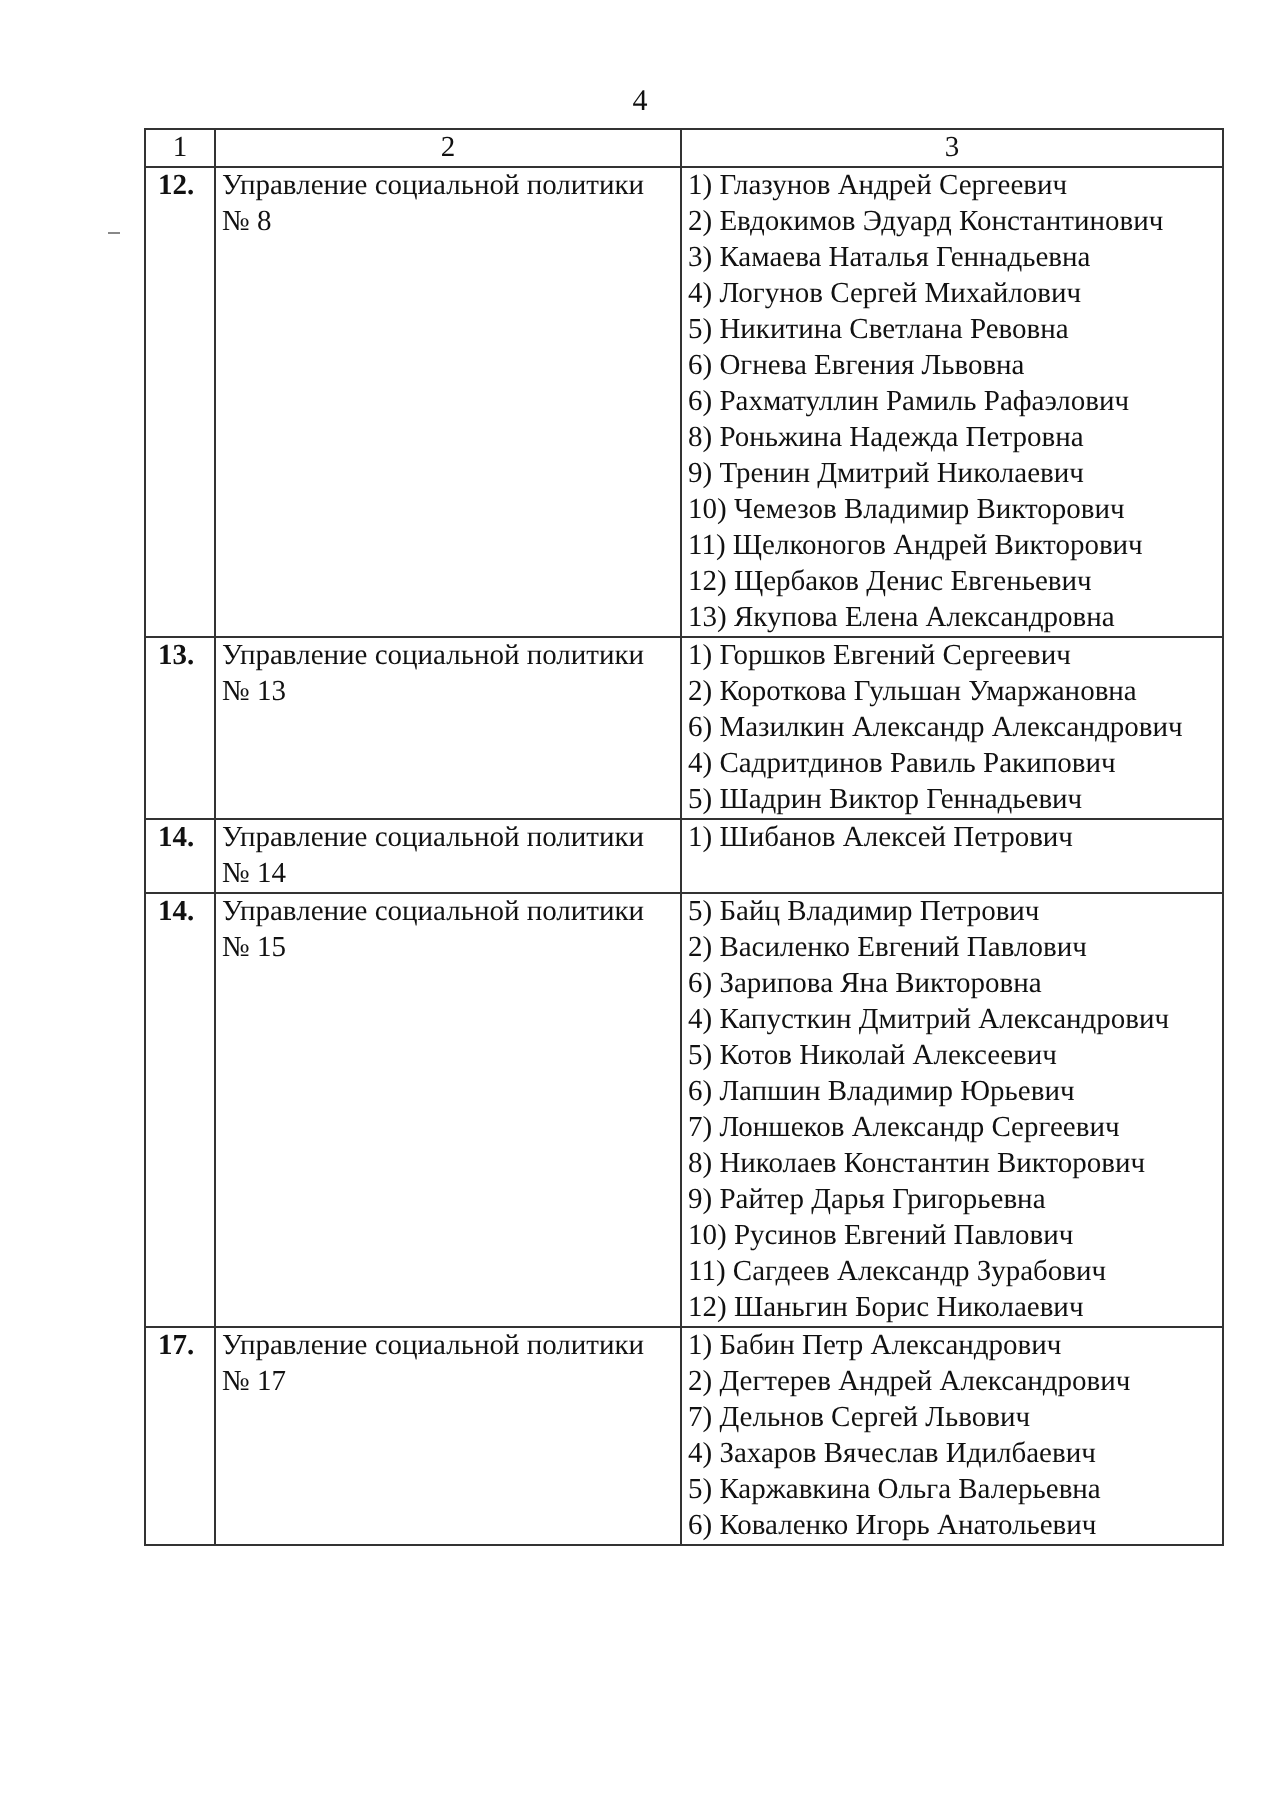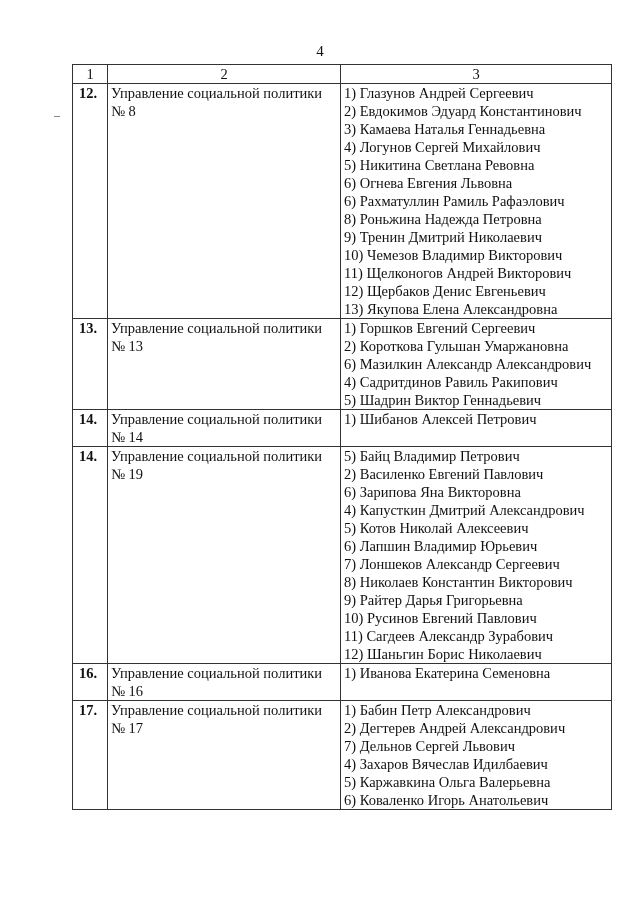--- a/index.html
+++ b/index.html
@@ -78,45 +78,35 @@
           <div>№ 14</div>
         </td>
         <td class="names">
           <div>1) Шибанов Алексей Петрович</div>
         </td>
       </tr>
       <tr>
         <td class="num">14.</td>
         <td class="dept">
           <div>Управление социальной политики</div>
-          <div>№ 19</div>
+          <div>№ 15</div>
         </td>
         <td class="names">
           <div>5) Байц Владимир Петрович</div>
           <div>2) Василенко Евгений Павлович</div>
           <div>6) Зарипова Яна Викторовна</div>
           <div>4) Капусткин Дмитрий Александрович</div>
           <div>5) Котов Николай Алексеевич</div>
           <div>6) Лапшин Владимир Юрьевич</div>
           <div>7) Лоншеков Александр Сергеевич</div>
           <div>8) Николаев Константин Викторович</div>
           <div>9) Райтер Дарья Григорьевна</div>
           <div>10) Русинов Евгений Павлович</div>
           <div>11) Сагдеев Александр Зурабович</div>
           <div>12) Шаньгин Борис Николаевич</div>
-        </td>
-      </tr>
-      <tr>
-        <td class="num">16.</td>
-        <td class="dept">
-          <div>Управление социальной политики</div>
-          <div>№ 16</div>
-        </td>
-        <td class="names">
-          <div>1) Иванова Екатерина Семеновна</div>
         </td>
       </tr>
       <tr>
         <td class="num">17.</td>
         <td class="dept">
           <div>Управление социальной политики</div>
           <div>№ 17</div>
         </td>
         <td class="names">
           <div>1) Бабин Петр Александрович</div>

